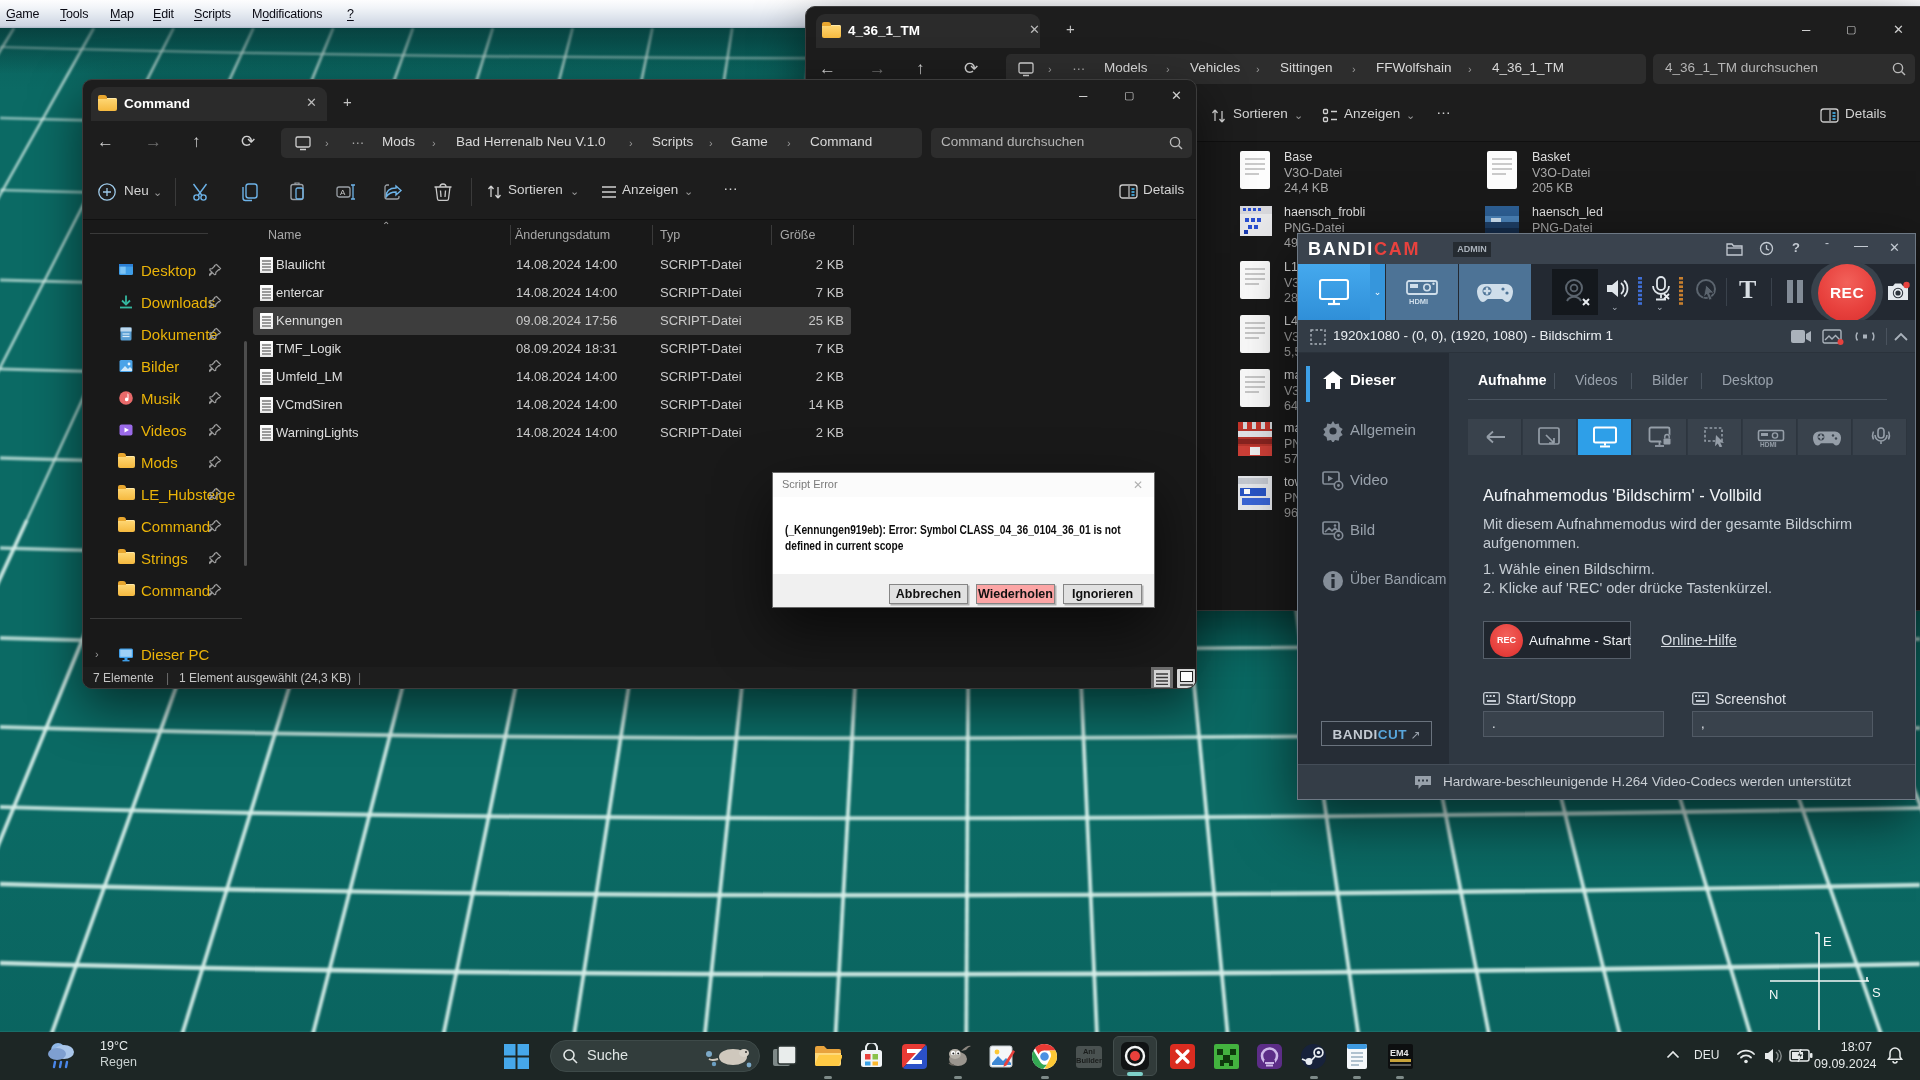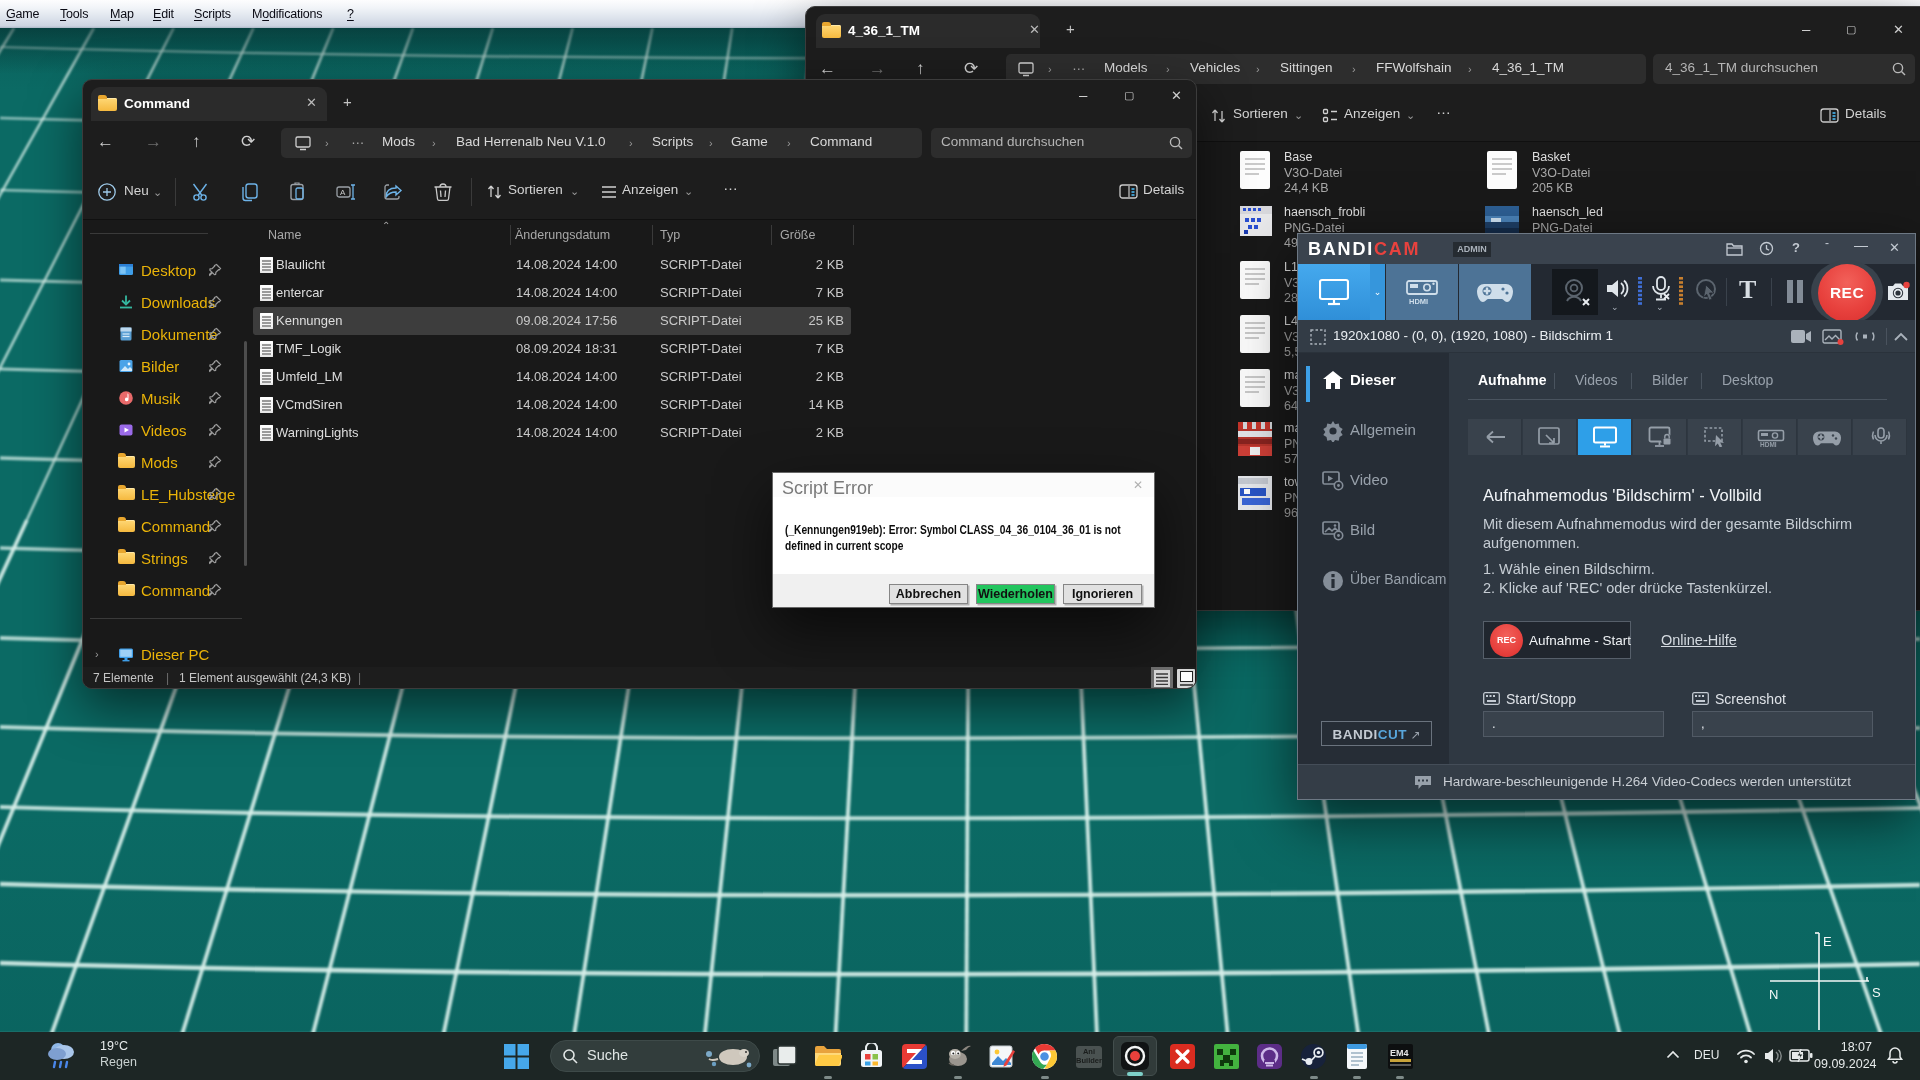--- a/index.html
+++ b/index.html
@@ -649,27 +649,27 @@
         </g>
       </svg>
     <div class="abs" style="left:1094px;top:2px;width:18px;height:19px;background:#d8d8d8;border-radius:1px"></div>
     <div class="abs" style="left:1096.5px;top:4px;width:13px;height:11px;background:#fff;border:1.5px solid #222"></div>
     <div class="abs" style="left:1096.5px;top:17px;width:13px;height:1.5px;background:#555"></div>
   </div>
 </div>
 
 <div id="errdlg" class="abs">
   <div class="abs" style="left:0;top:0;width:381px;height:24px;background:#fbfbfb">
-    <span class="abs" style="left:9px;top:5px;color:#7a7a7a;font-size:18px">Script Error</span>
+    <span class="abs" style="left:9px;top:5px;color:#7a7a7a;font-size:11px">Script Error</span>
     <span class="abs" style="left:360px;top:5px;color:#b0b0b0;font-size:12px">✕</span>
   </div>
   <div class="abs" style="left:12px;top:49px;width:372px;color:#0c0c0c;font-weight:700;font-size:12px;line-height:16px;white-space:nowrap;transform:scaleX(.85);transform-origin:0 0">(_Kennungen919eb): Error: Symbol CLASS_04_36_0104_36_01 is not<br>defined in current scope</div>
   <div class="abs" style="left:0;top:101px;width:381px;height:33px;background:#f0f0f0">
     <div class="abs" style="left:116px;top:10px;width:79px;height:20px;background:#e1e1e1;border:1px solid #868686;box-shadow:1.5px 1.5px 0 rgba(0,0,0,.25);text-align:center;font-size:12.5px;font-weight:700;color:#111;line-height:18px">Abbrechen</div>
-    <div class="abs" style="left:203px;top:10px;width:79px;height:20px;background:#22c55e;border:1px solid #868686;box-shadow:1.5px 1.5px 0 rgba(0,0,0,.25);text-align:center;font-size:12.5px;font-weight:700;color:#111;line-height:18px">Wiederholen</div>
+    <div class="abs" style="left:203px;top:10px;width:79px;height:20px;background:#fca5a5;border:1px solid #868686;box-shadow:1.5px 1.5px 0 rgba(0,0,0,.25);text-align:center;font-size:12.5px;font-weight:700;color:#111;line-height:18px">Wiederholen</div>
     <div class="abs" style="left:290px;top:10px;width:79px;height:20px;background:#e1e1e1;border:1px solid #868686;box-shadow:1.5px 1.5px 0 rgba(0,0,0,.25);text-align:center;font-size:12.5px;font-weight:700;color:#111;line-height:18px">Ignorieren</div>
   </div>
 </div>
 
 <div id="bandi" class="abs">
 
   <div class="abs" style="left:0;top:0;width:617px;height:30px;background:#3a434e">
     <span class="abs" style="left:10px;top:5px;font-size:18px;font-weight:700;letter-spacing:1.8px;color:#fff">BANDI<span style="color:#e8423e">CAM</span></span>
     <div class="abs" style="left:155px;top:8px;width:38px;height:15px;background:#252b31;color:#aab2bb;font-size:9px;text-align:center;line-height:15px;font-weight:700">ADMIN</div>
     <svg class="abs" style="left:428px;top:8px" width="17" height="14" viewBox="0 0 17 14">

